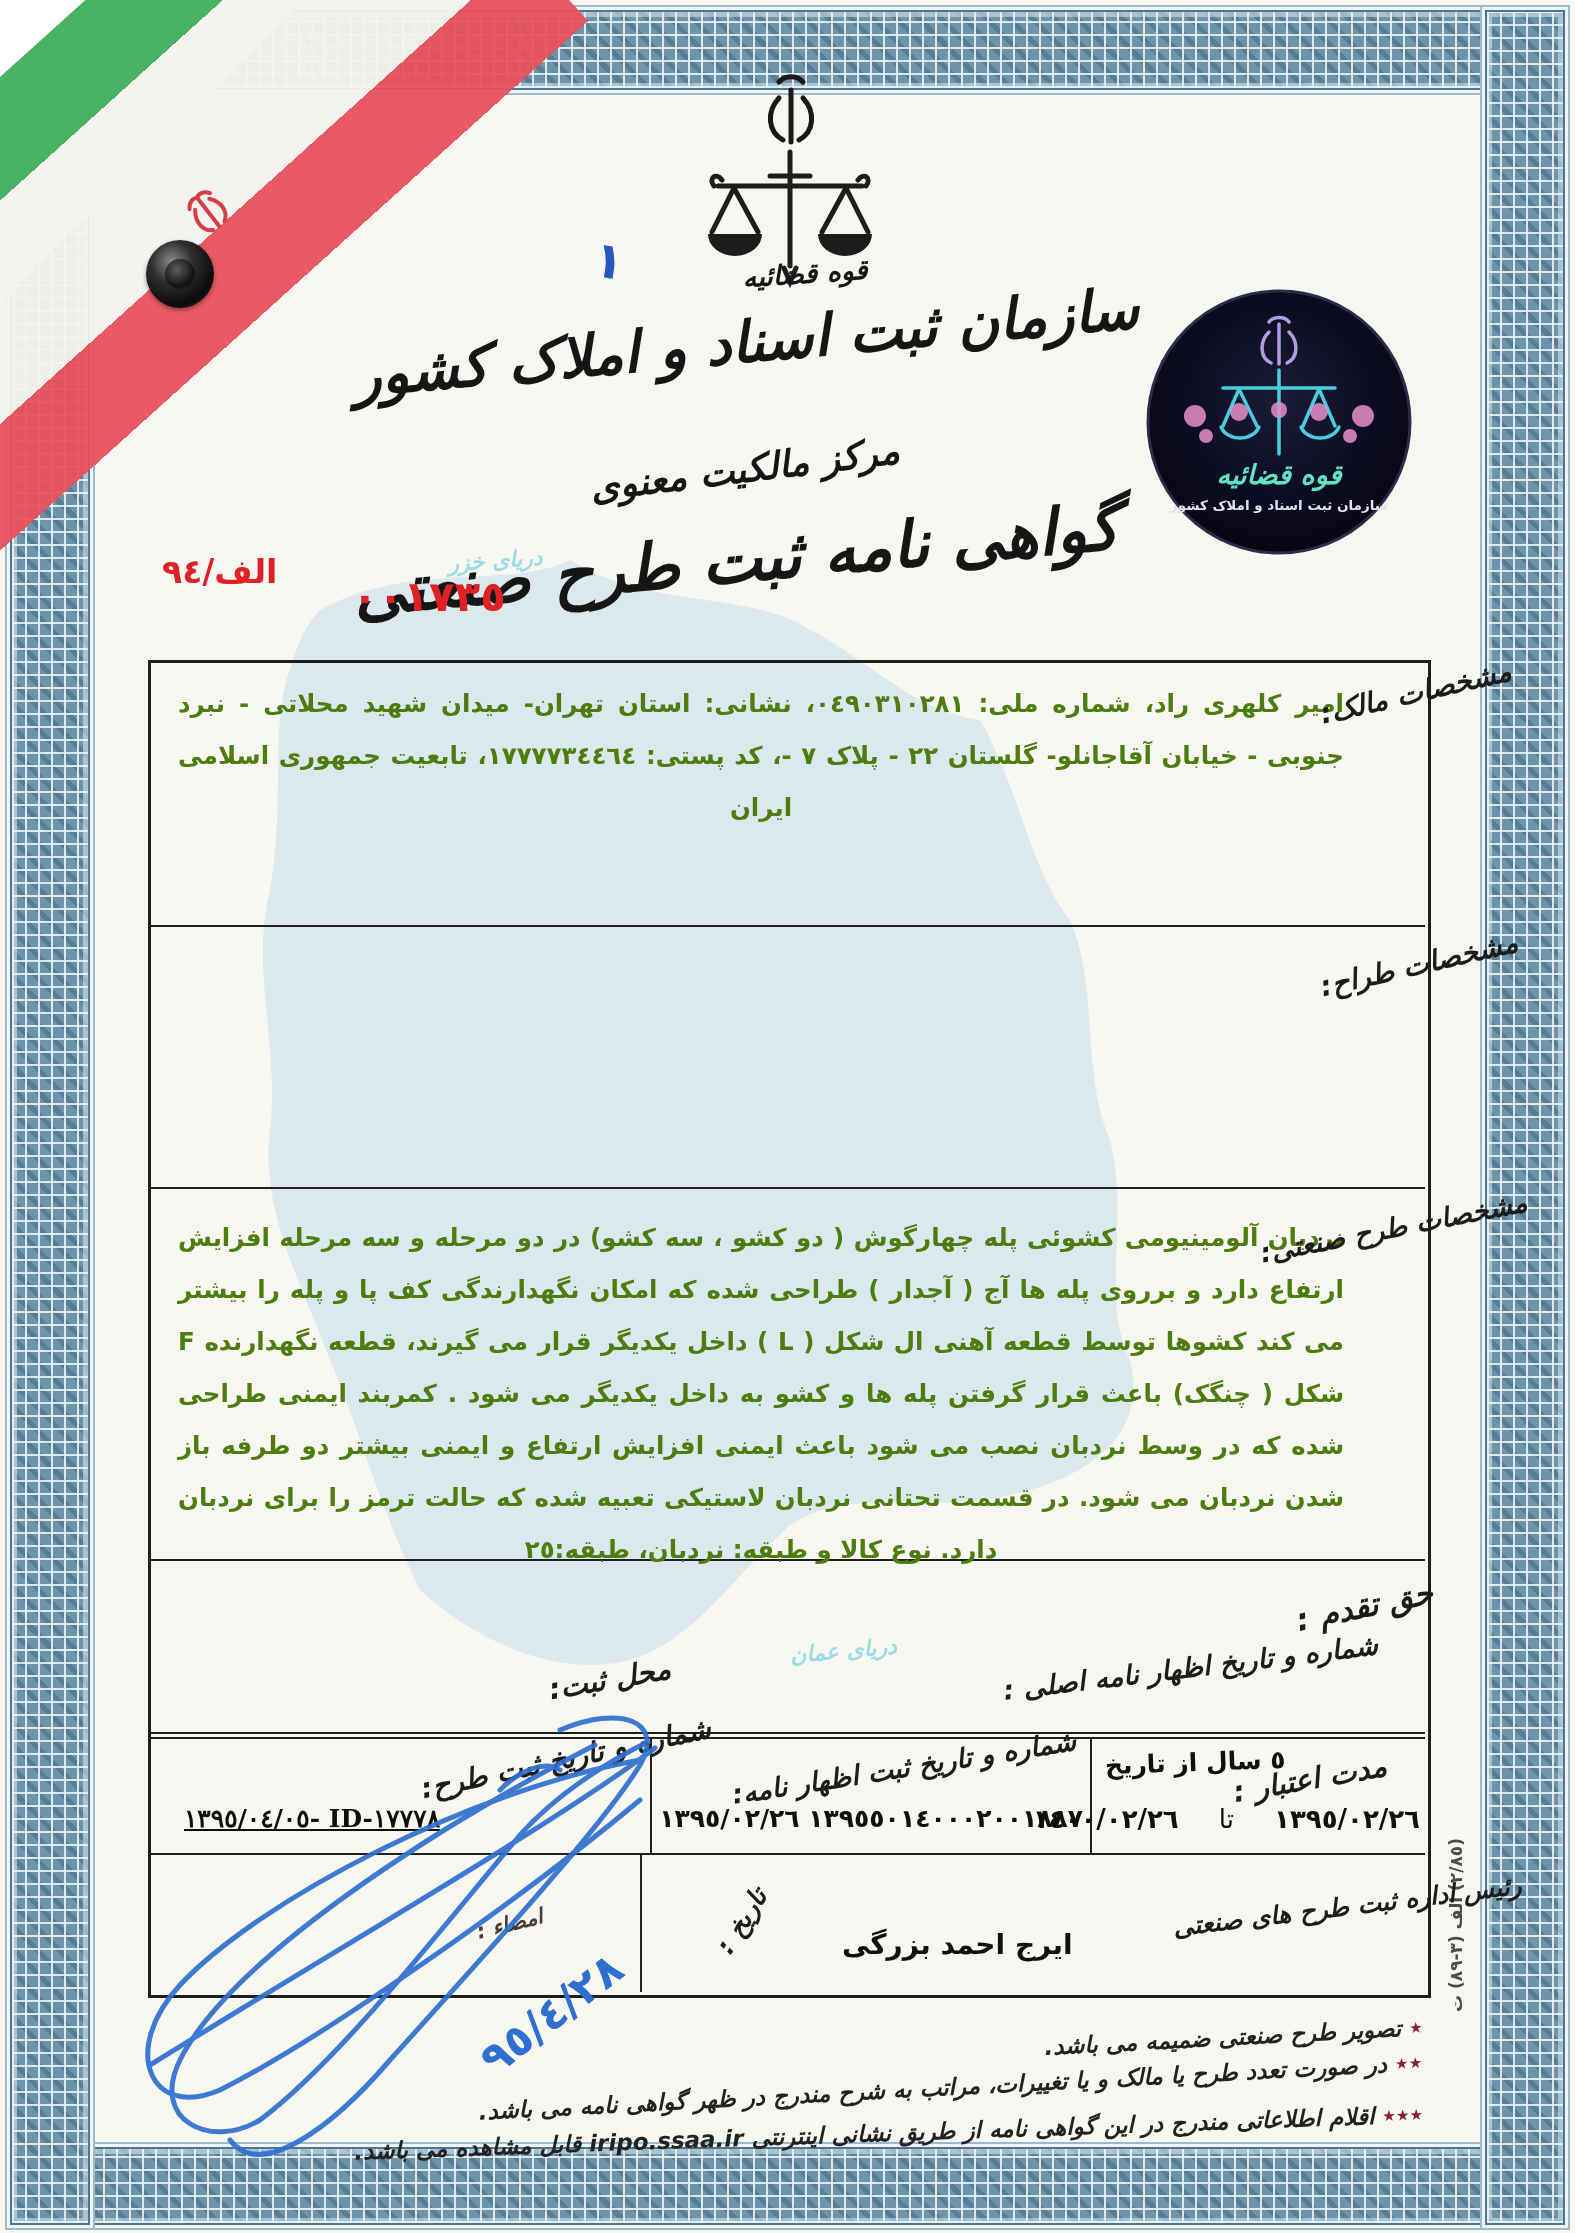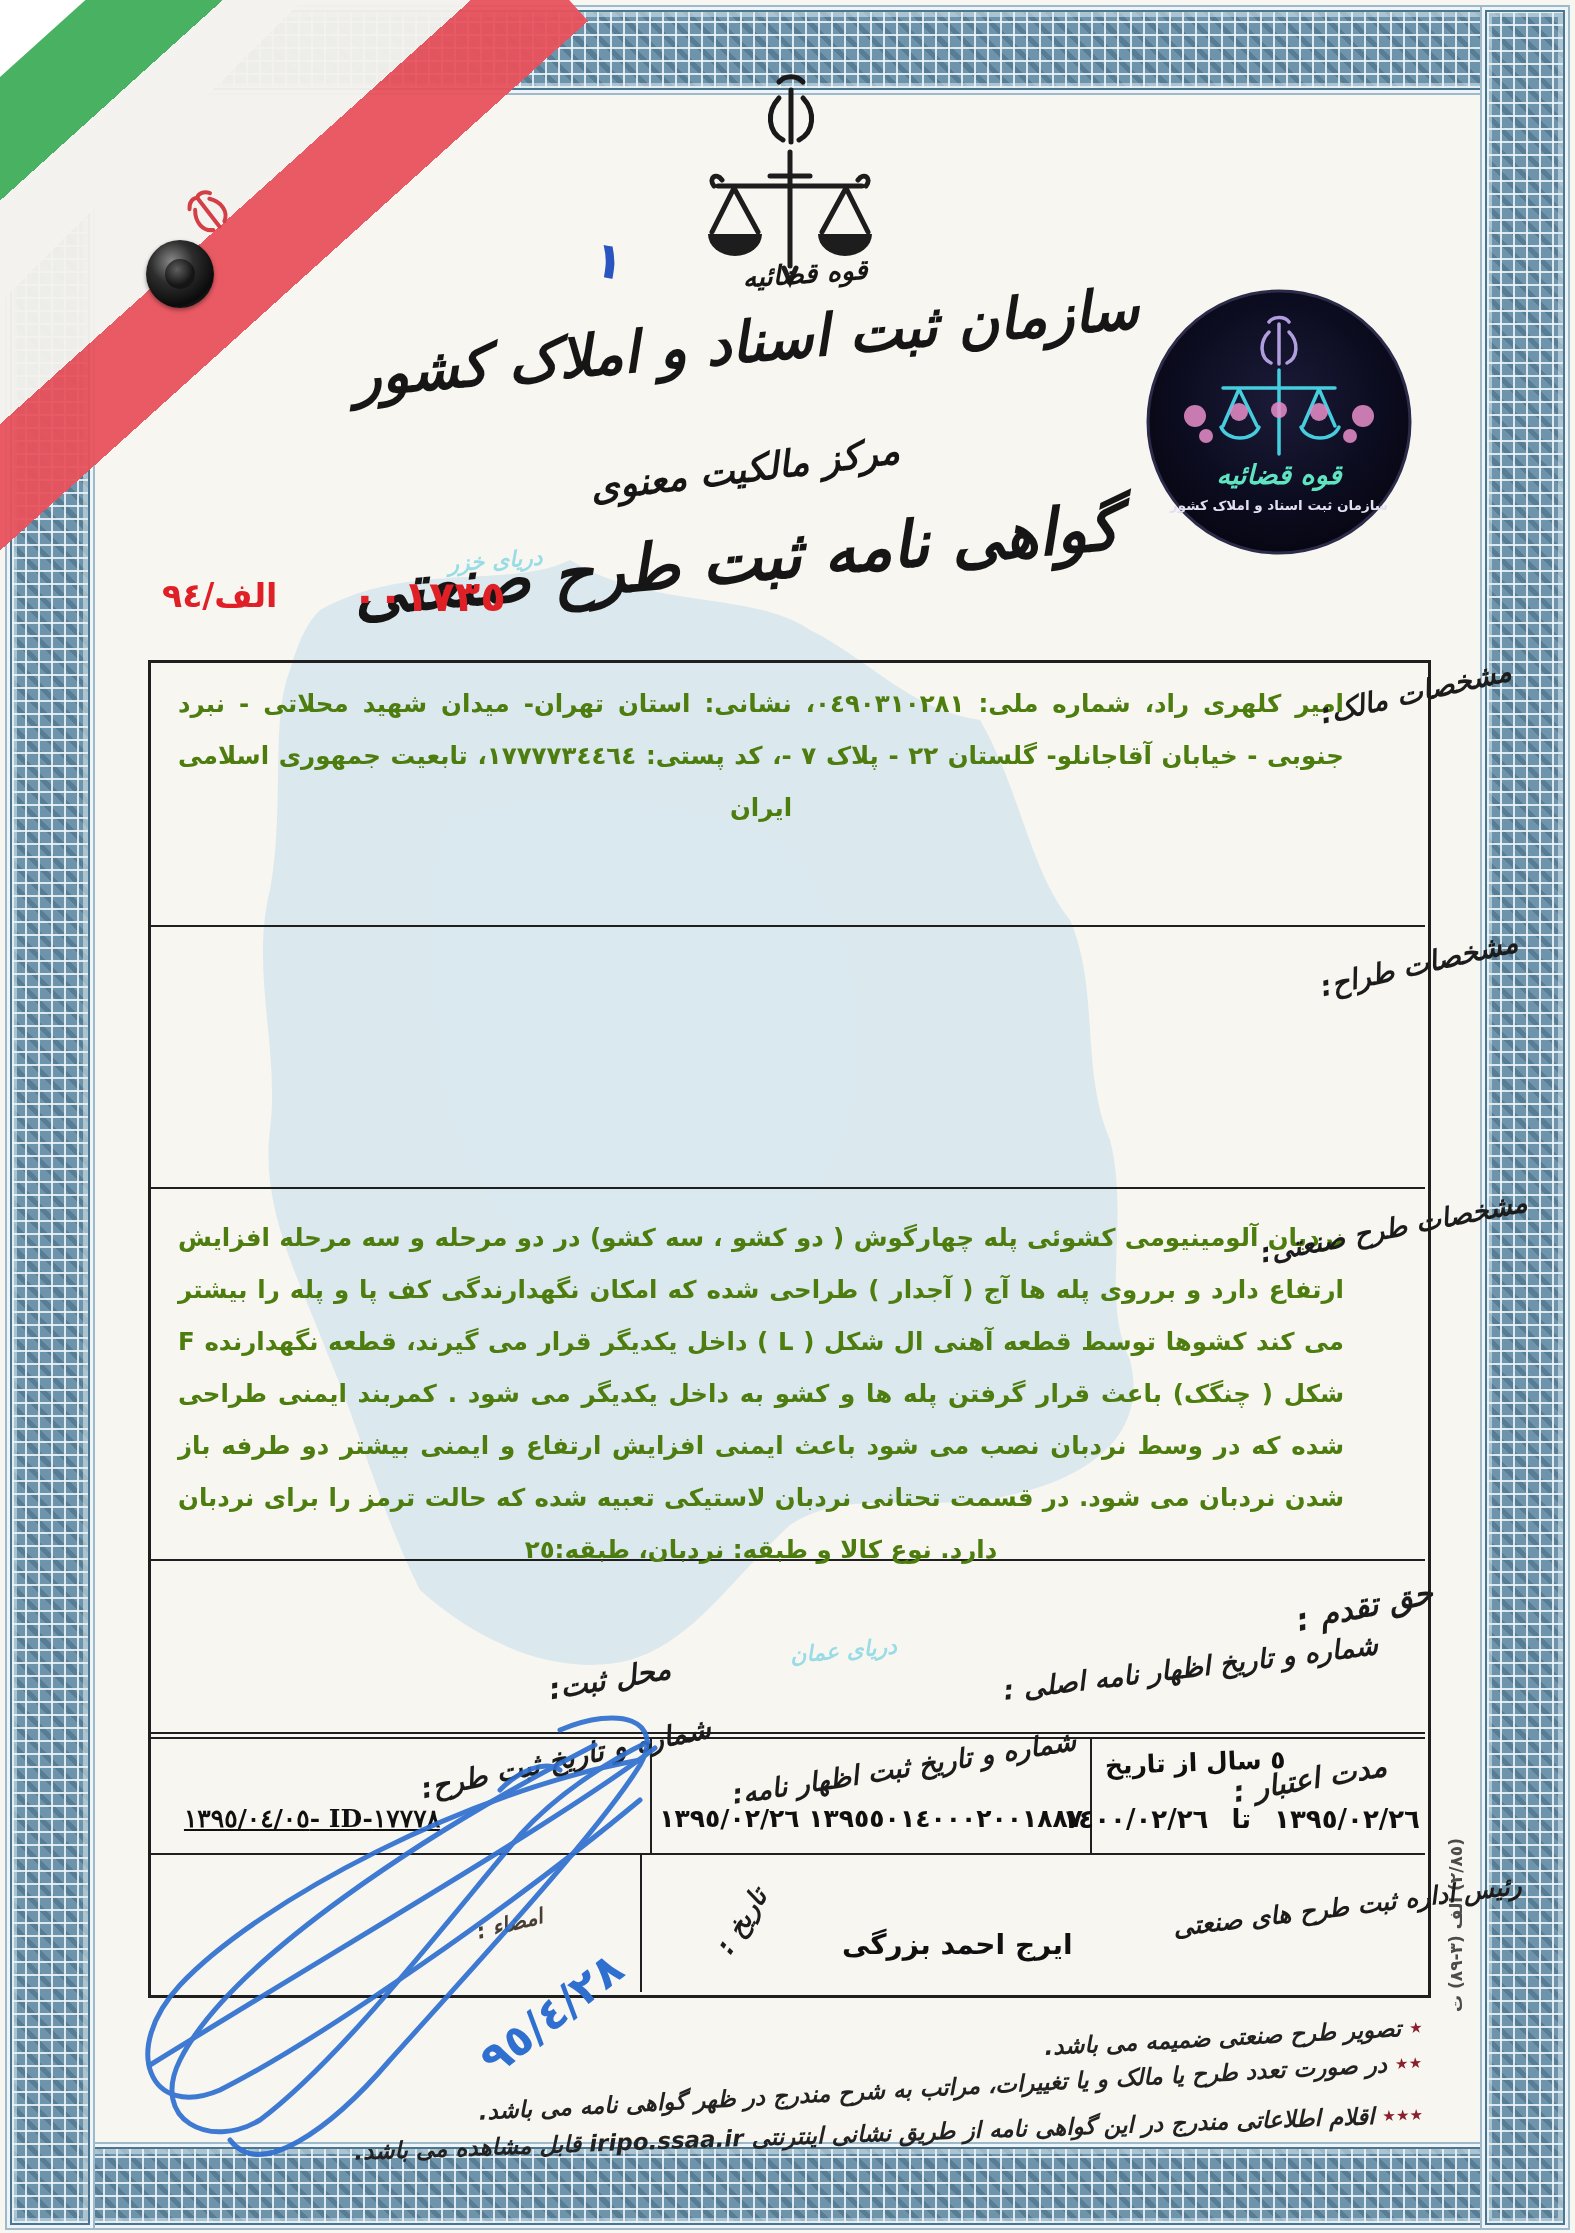--- a/index.html
+++ b/index.html
@@ -75,21 +75,21 @@
   .h-judiciary{left:700px; top:258px; width:210px; text-align:center;
     font-size:27px; font-weight:700; font-style:italic; transform:rotate(-4deg);}
   .h-org{left:420px; top:306px; width:720px; text-align:center;
     font-size:57px; font-weight:700; font-style:italic; transform:rotate(-5deg);}
   .h-center{left:545px; top:448px; width:400px; text-align:center;
     font-size:37px; font-weight:700; font-style:italic; transform:rotate(-7deg);}
   .h-title{left:420px; top:520px; width:700px; text-align:center;
     font-size:64px; font-weight:700; font-style:italic; transform:rotate(-5deg);}
   .serial{position:absolute; z-index:11; color:#df2127; font-weight:700; white-space:nowrap;}
   .serial-num{left:352px; top:572px; font-size:42px; letter-spacing:9px;}
-  .serial-class{left:162px; top:576px; font-size:33px;}
+  .serial-class{left:162px; top:552px; font-size:33px;}
 
   
   .hologram{position:absolute; z-index:10; left:1143px; top:286px;}
 
   
   .frame{
     position:absolute; z-index:10; left:148px; top:660px; width:1277px; height:1332px;
     border:3px solid #1f1f1f;
   }
   .hline{position:absolute; z-index:10; left:148px; width:1277px; height:2px; background:#1f1f1f;}
@@ -262,21 +262,21 @@
   <div class="blocktext" style="top:1212px;">نردبان آلومینیومی کشوئی پله چهارگوش ( دو کشو ، سه کشو) در دو مرحله و سه مرحله افزایش ارتفاع دارد و برروی پله ها آج ( آجدار ) طراحی شده که امکان نگهدارندگی کف پا و پله را بیشتر می کند کشوها توسط قطعه آهنی ال شکل ( L ) داخل یکدیگر قرار می گیرند، قطعه نگهدارنده F شکل ( چنگک) باعث قرار گرفتن پله ها و کشو به داخل یکدیگر می شود . کمربند ایمنی طراحی شده که در وسط نردبان نصب می شود باعث ایمنی افزایش ارتفاع و ایمنی بیشتر دو طرفه باز شدن نردبان می شود. در قسمت تحتانی نردبان لاستیکی تعبیه شده که حالت ترمز را برای نردبان دارد. نوع کالا و طبقه: نردبان، طبقه:٢٥</div>
 
   <div class="cal" style="left:1295px; top:1588px; font-size:31px; transform:rotate(-12deg);">حق تقدم :</div>
   <div class="cal" style="left:1002px; top:1652px; font-size:27px; transform:rotate(-7deg);">شماره و تاریخ اظهار نامه اصلی :</div>
   <div class="cal" style="left:548px; top:1662px; font-size:29px; transform:rotate(-10deg);">محل ثبت:</div>
 
   <div class="cal" style="left:1232px; top:1762px; font-size:29px; transform:rotate(-10deg);">مدت اعتبار :</div>
   <div class="val" style="left:1105px; top:1748px; font-size:25px; transform:rotate(-2deg);">٥ سال از تاریخ</div>
   <div class="val" style="left:1098px; top:1804px; width:322px; font-size:26px; text-align:center;">
     <span>١٣٩٥/٠٢/٢٦</span>
-    <span style="margin:0 14px; font-weight:700;">تا</span>
+    <span style="margin:0 31px; font-weight:400;">تا</span>
     <span>١٤٠٠/٠٢/٢٦</span>
   </div>
 
   <div class="cal" style="left:730px; top:1752px; font-size:27px; transform:rotate(-9deg);">شماره و تاریخ ثبت اظهار نامه:</div>
   <div class="val" style="left:658px; top:1804px; width:425px; font-size:25px; text-align:center;">
     <span>١٣٩٥٥٠١٤٠٠٠٢٠٠١٨٨٧</span>
     <span style="margin:0 10px;"></span>
     <span>١٣٩٥/٠٢/٢٦</span>
   </div>
 

